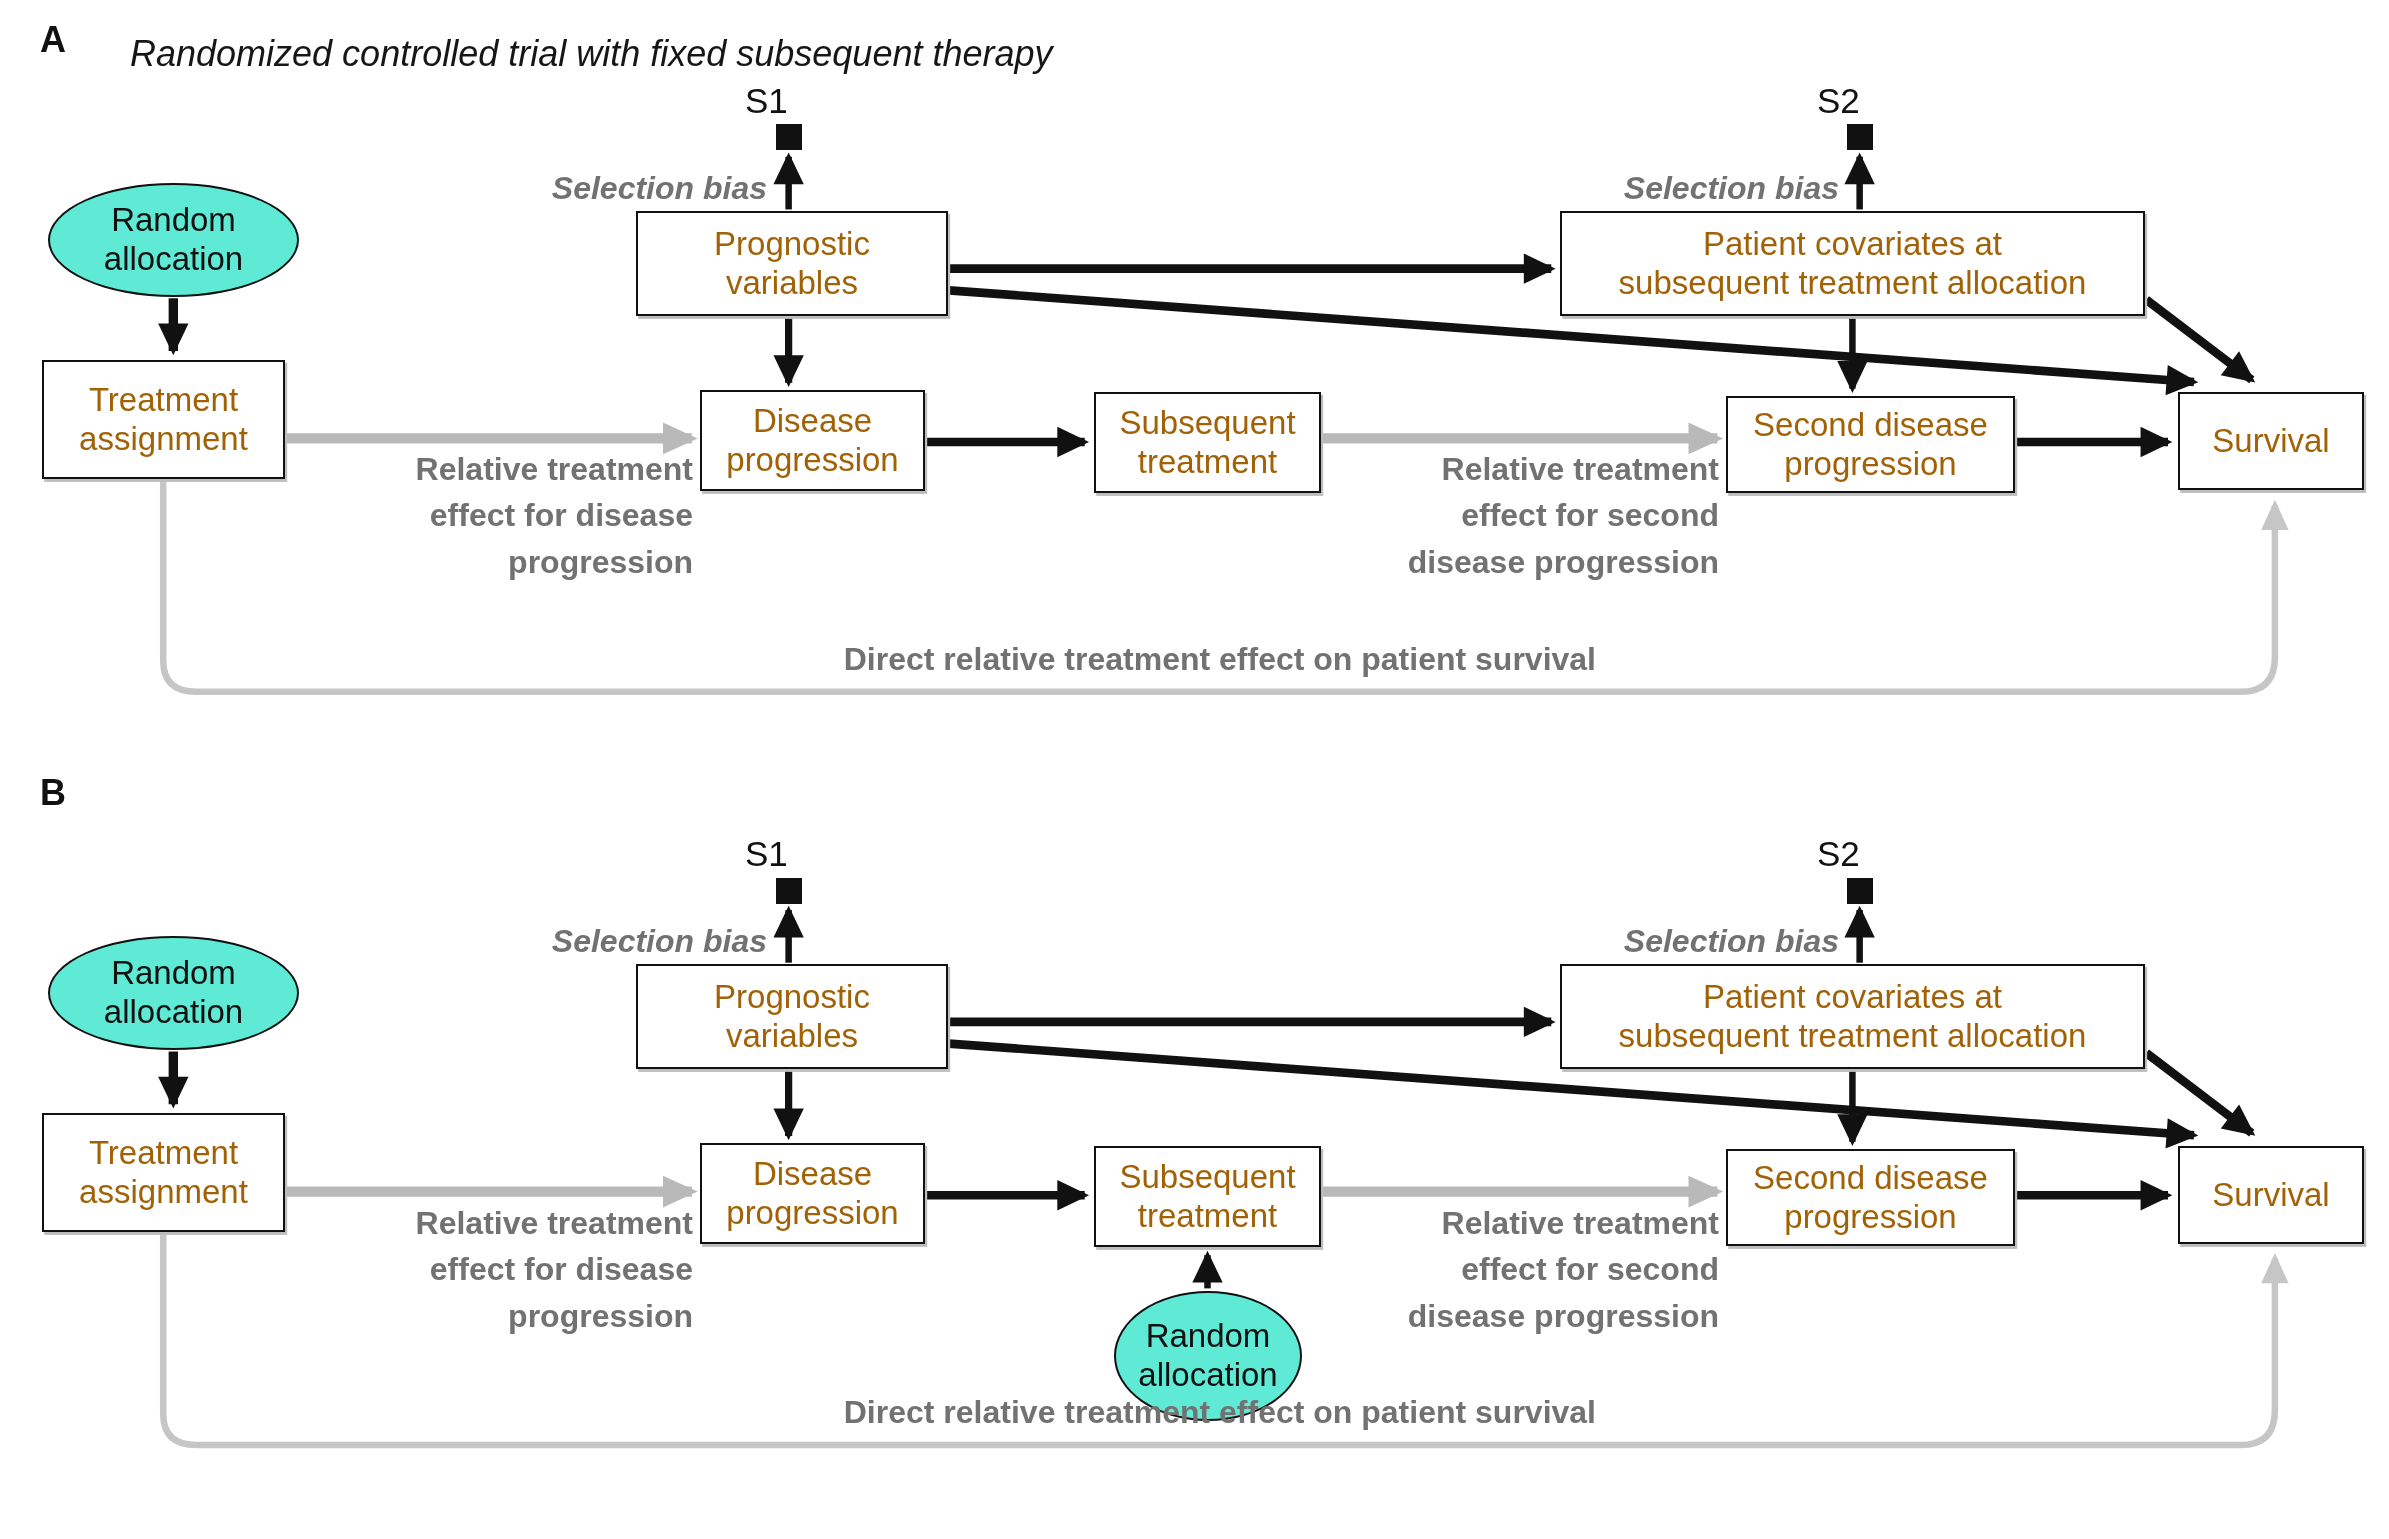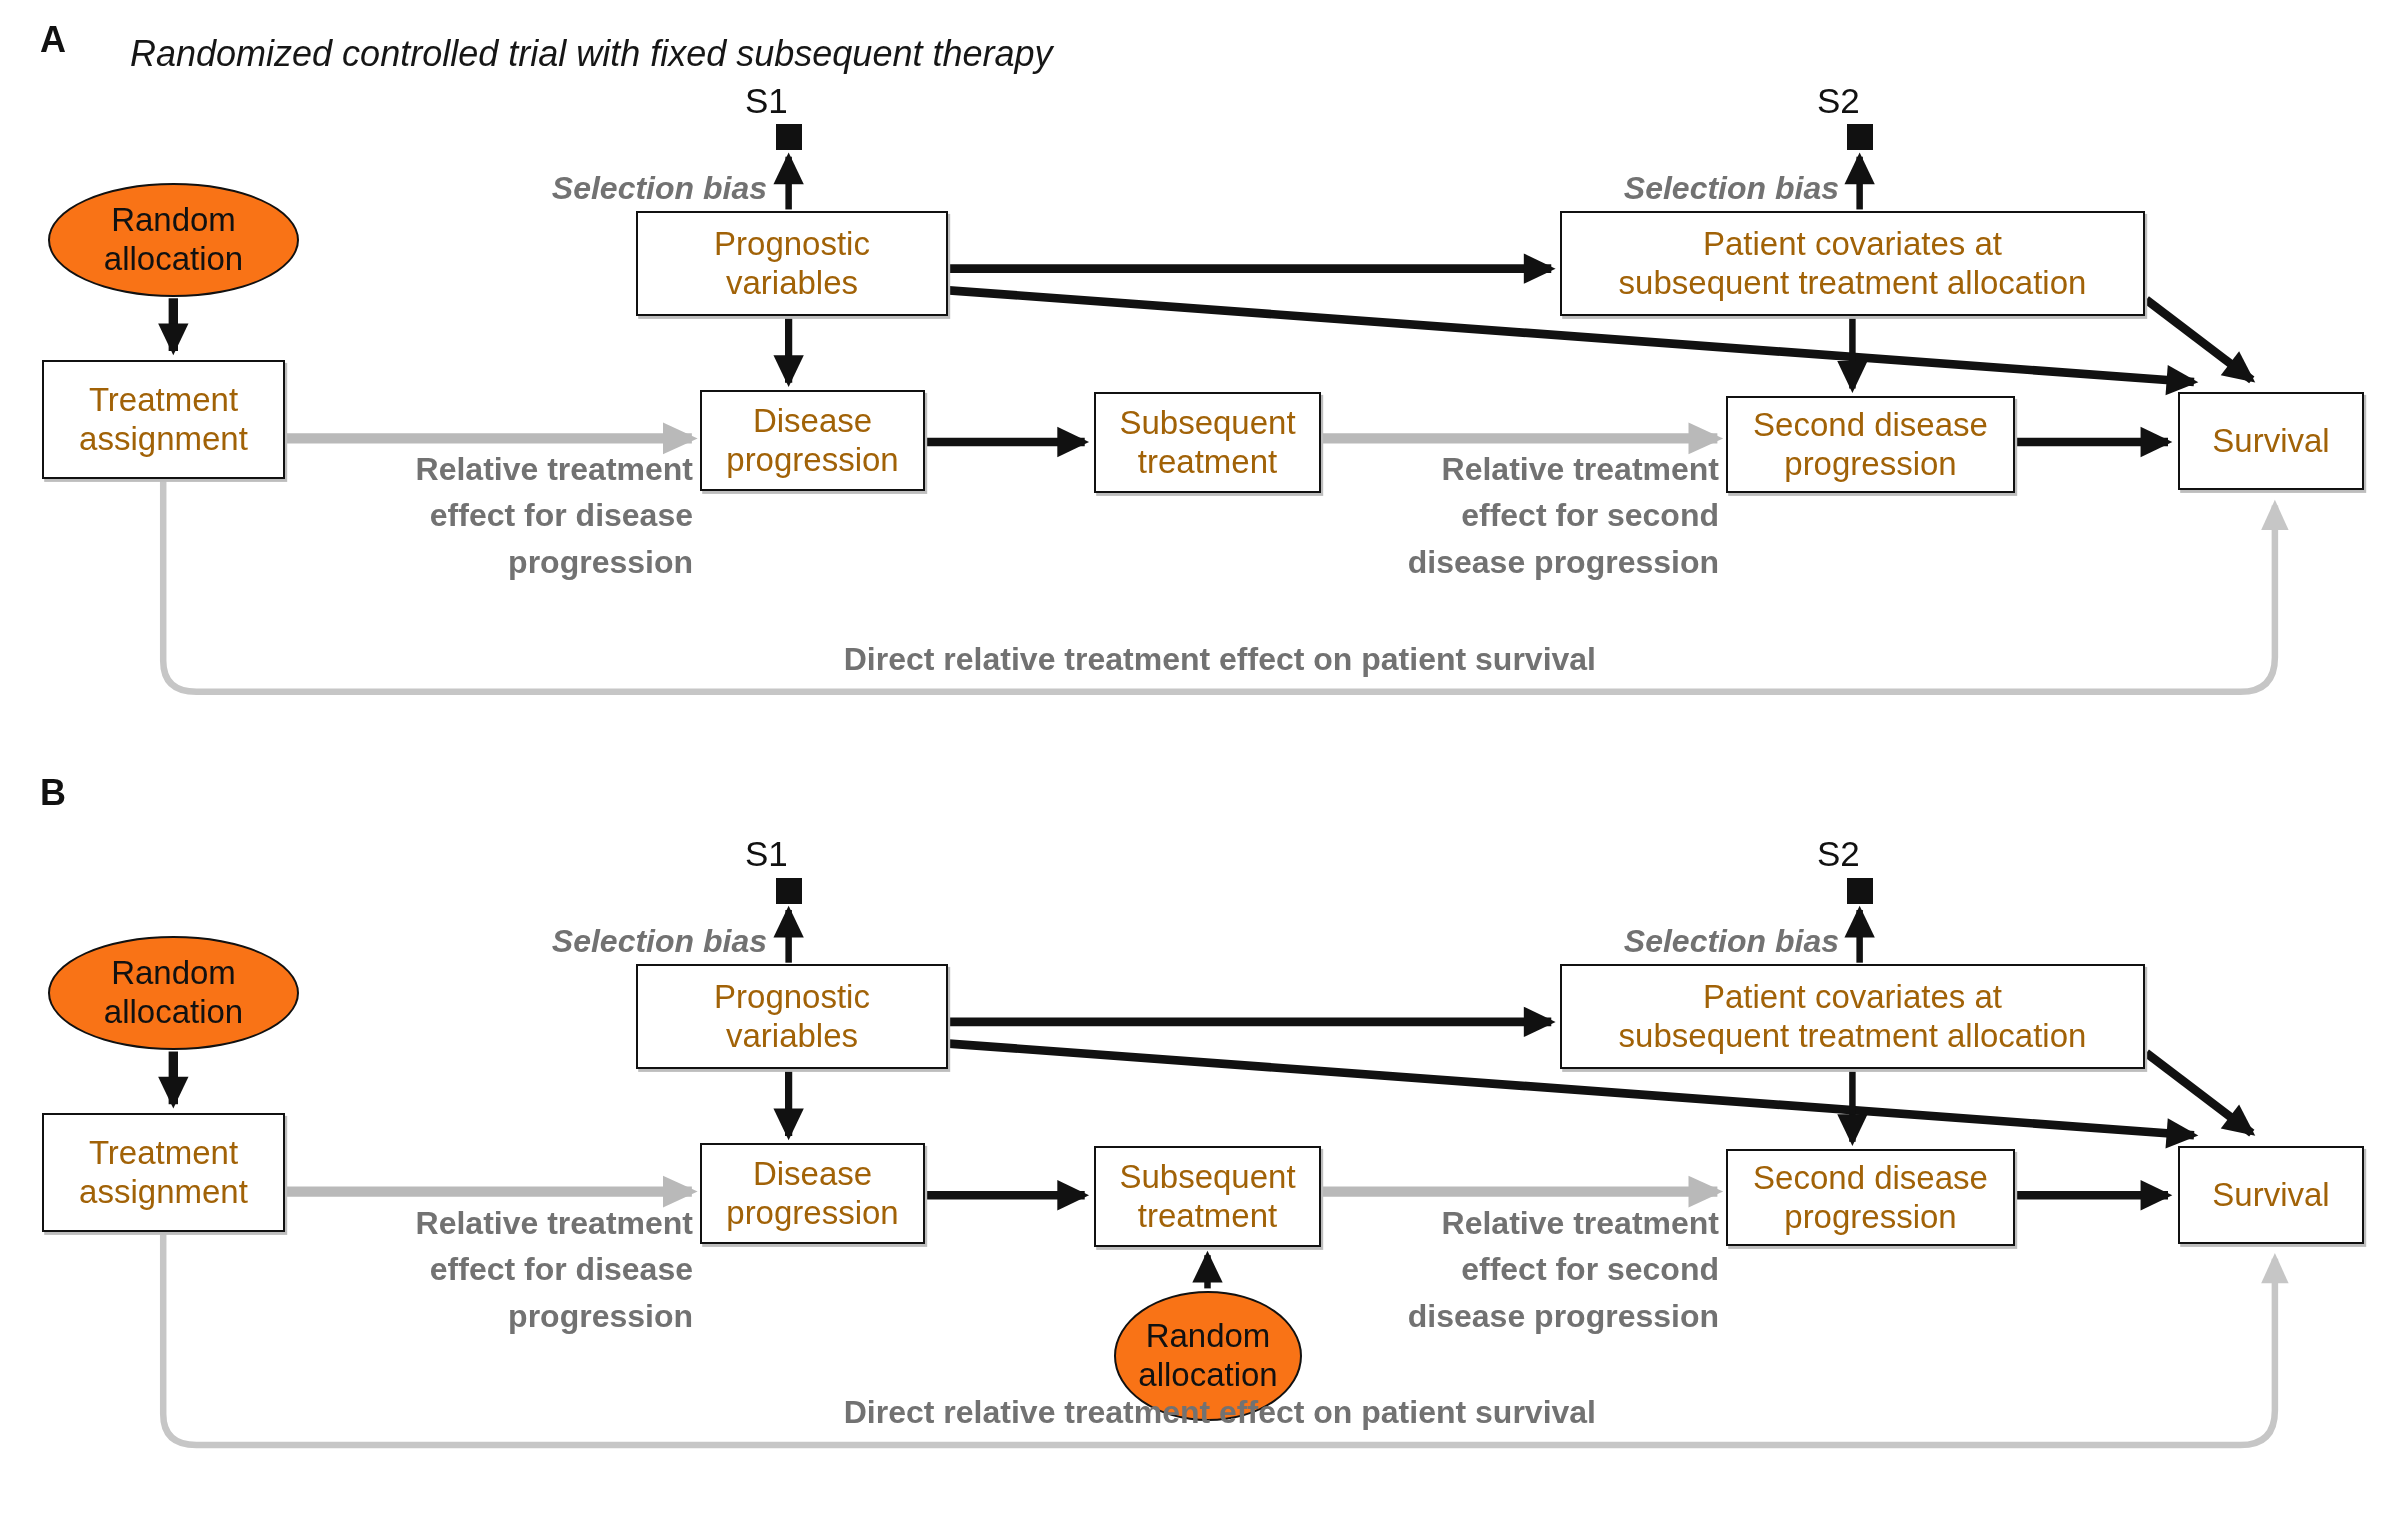--- a/index.html
+++ b/index.html
@@ -38,21 +38,21 @@
     justify-content: center;
     text-align: center;
     font-size: 33px;
     line-height: 1.18;
     color: #a16207;
     white-space: pre-line;
     box-sizing: border-box;
   }
   .ellipse {
     position: absolute;
-    background: #f97316;
+    background: #5eead4;
     border: 2.2px solid #111;
     border-radius: 50%;
     display: flex;
     align-items: center;
     justify-content: center;
     text-align: center;
     font-size: 33px;
     line-height: 1.18;
     color: #111;
     white-space: pre-line;

